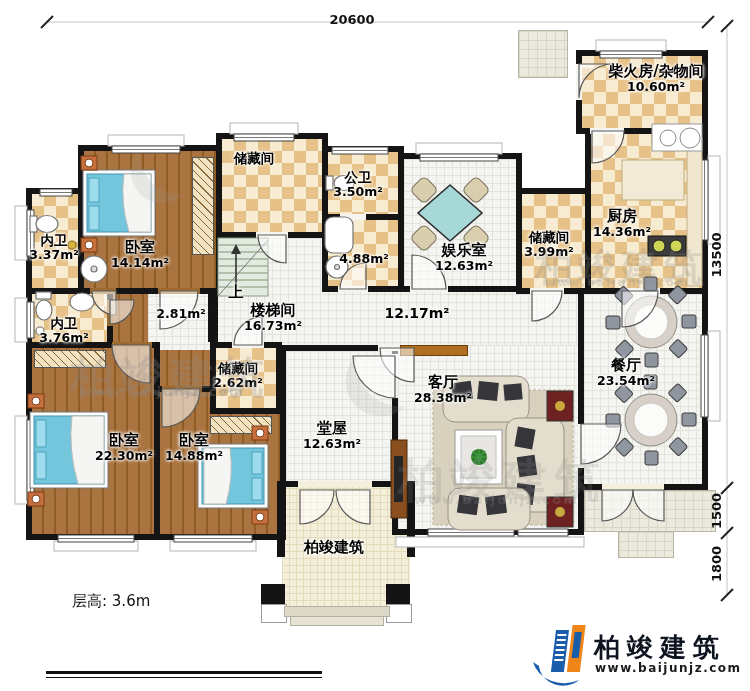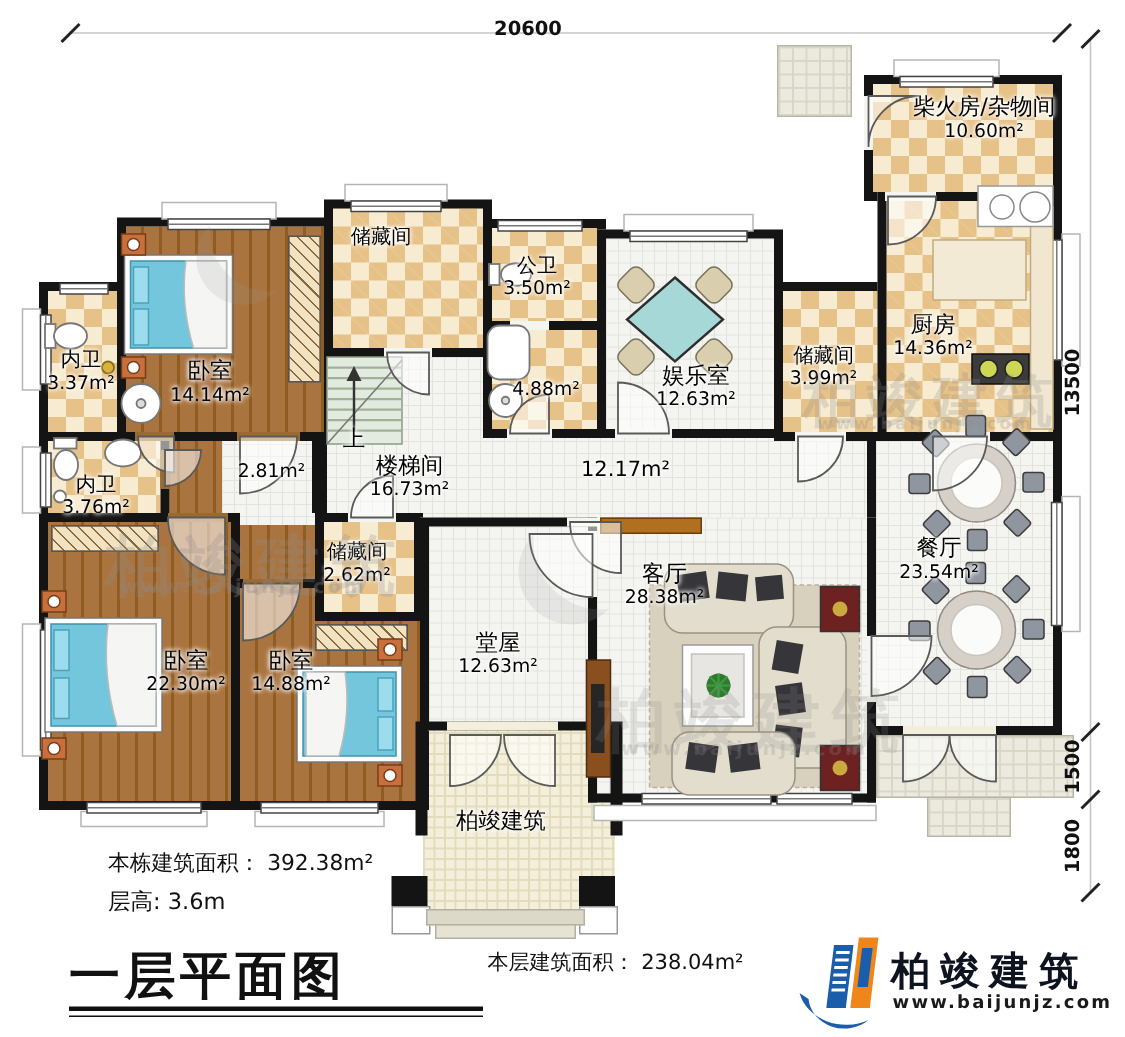--- a/index.html
+++ b/index.html
@@ -24,21 +24,21 @@
     background-image:linear-gradient(#d9d6c8 1px,transparent 1px),linear-gradient(90deg,#d9d6c8 1px,transparent 1px);
     background-size:9px 9px;border:1px solid #b8b5a4;box-sizing:border-box;}
   .hatch{position:absolute;border:1px solid #555;box-sizing:border-box;
     background:repeating-linear-gradient(45deg,#f1e3c2 0 5px,#8a6a3a 5px 6px);}
   .wall{position:absolute;background:#141414;}
   .gap{position:absolute;}
   .gw{background:#f4f4f1;}
   .gd{background:#9c6a2e;}
   .gc{background:#f3efdb;}
   
-  .rl{position:absolute;transform:translateX(-50%);text-align:center;color:#000;font-weight:normal;
+  .rl{position:absolute;transform:translateX(-50%);text-align:center;color:#000;font-weight:bold;
       line-height:1.12;white-space:nowrap;text-shadow:0 0 3px #fff,0 0 3px #fff,0 0 4px #fff;}
   .rn{display:block;font-size:15px;}
   .ra{display:block;font-size:12.5px;}
   .small .rn{font-size:13.5px;}
   .dim{position:absolute;font-weight:bold;font-size:13px;color:#111;white-space:nowrap;}
   .vdim{transform:translate(-50%,-50%) rotate(-90deg);}
   .hdim{transform:translate(-50%,0);}
   .wm{position:absolute;color:#8d8d8d;font-weight:bold;pointer-events:none;white-space:nowrap;}
   
   .ft{position:absolute;color:#111;}
@@ -434,25 +434,22 @@
   <div class="dim vdim" style="left:716px;top:511px"><span>1500</span></div>
   <div class="dim vdim" style="left:716px;top:564px"><span>1800</span></div>
 
   <div class="wm" style="left:70px;top:348px;font-size:44px;letter-spacing:6px;opacity:.26"><span>柏竣建筑</span></div>
   <div class="wm" style="left:80px;top:384px;font-size:13px;letter-spacing:2px;opacity:.3"><span>www.baijunjz.com</span></div>
   <div class="wm" style="left:398px;top:450px;font-size:46px;letter-spacing:6px;opacity:.2"><span>柏竣建筑</span></div>
   <div class="wm" style="left:414px;top:492px;font-size:13px;letter-spacing:2px;opacity:.24"><span>www.baijunjz.com</span></div>
   <div class="wm" style="left:535px;top:242px;font-size:38px;letter-spacing:5px;opacity:.24"><span>柏竣建筑</span></div>
   <div class="wm" style="left:545px;top:276px;font-size:11px;letter-spacing:2px;opacity:.26"><span>www.baijunjz.com</span></div>
 
-  <div class="ft" style="left:72px;top:566px;font-size:14.5px"><span>本栋建筑面积： 392.38m²</span></div>
   <div class="ft" style="left:72px;top:592px;font-size:15px"><span>层高: 3.6m</span></div>
-  <div class="ft" id="title" style="left:46px;top:628px"><span>一层平面图</span></div>
   <div id="uline" style="left:46px;top:671px;width:276px"></div>
-  <div class="ft" style="left:325px;top:633px;font-size:14px"><span>本层建筑面积： 238.04m²</span></div>
 
   <svg class="abs" style="left:531px;top:622px" width="60" height="66" viewBox="0 0 60 66">
     <path d="M8,44 A24 22 0 0 0 48,58 A32 28 0 0 1 2,40 Z" fill="#1a5dab"></path>
     <g transform="skewX(-7)">
       <rect x="26" y="8" width="13" height="42" fill="#1a5dab"></rect>
       <rect x="42" y="3" width="13" height="47" fill="#f08519"></rect>
       <g fill="#fff">
         <rect x="28" y="12" width="9" height="2"></rect>
           <rect x="28" y="17" width="9" height="2"></rect>
         <rect x="28" y="22" width="9" height="2"></rect>

